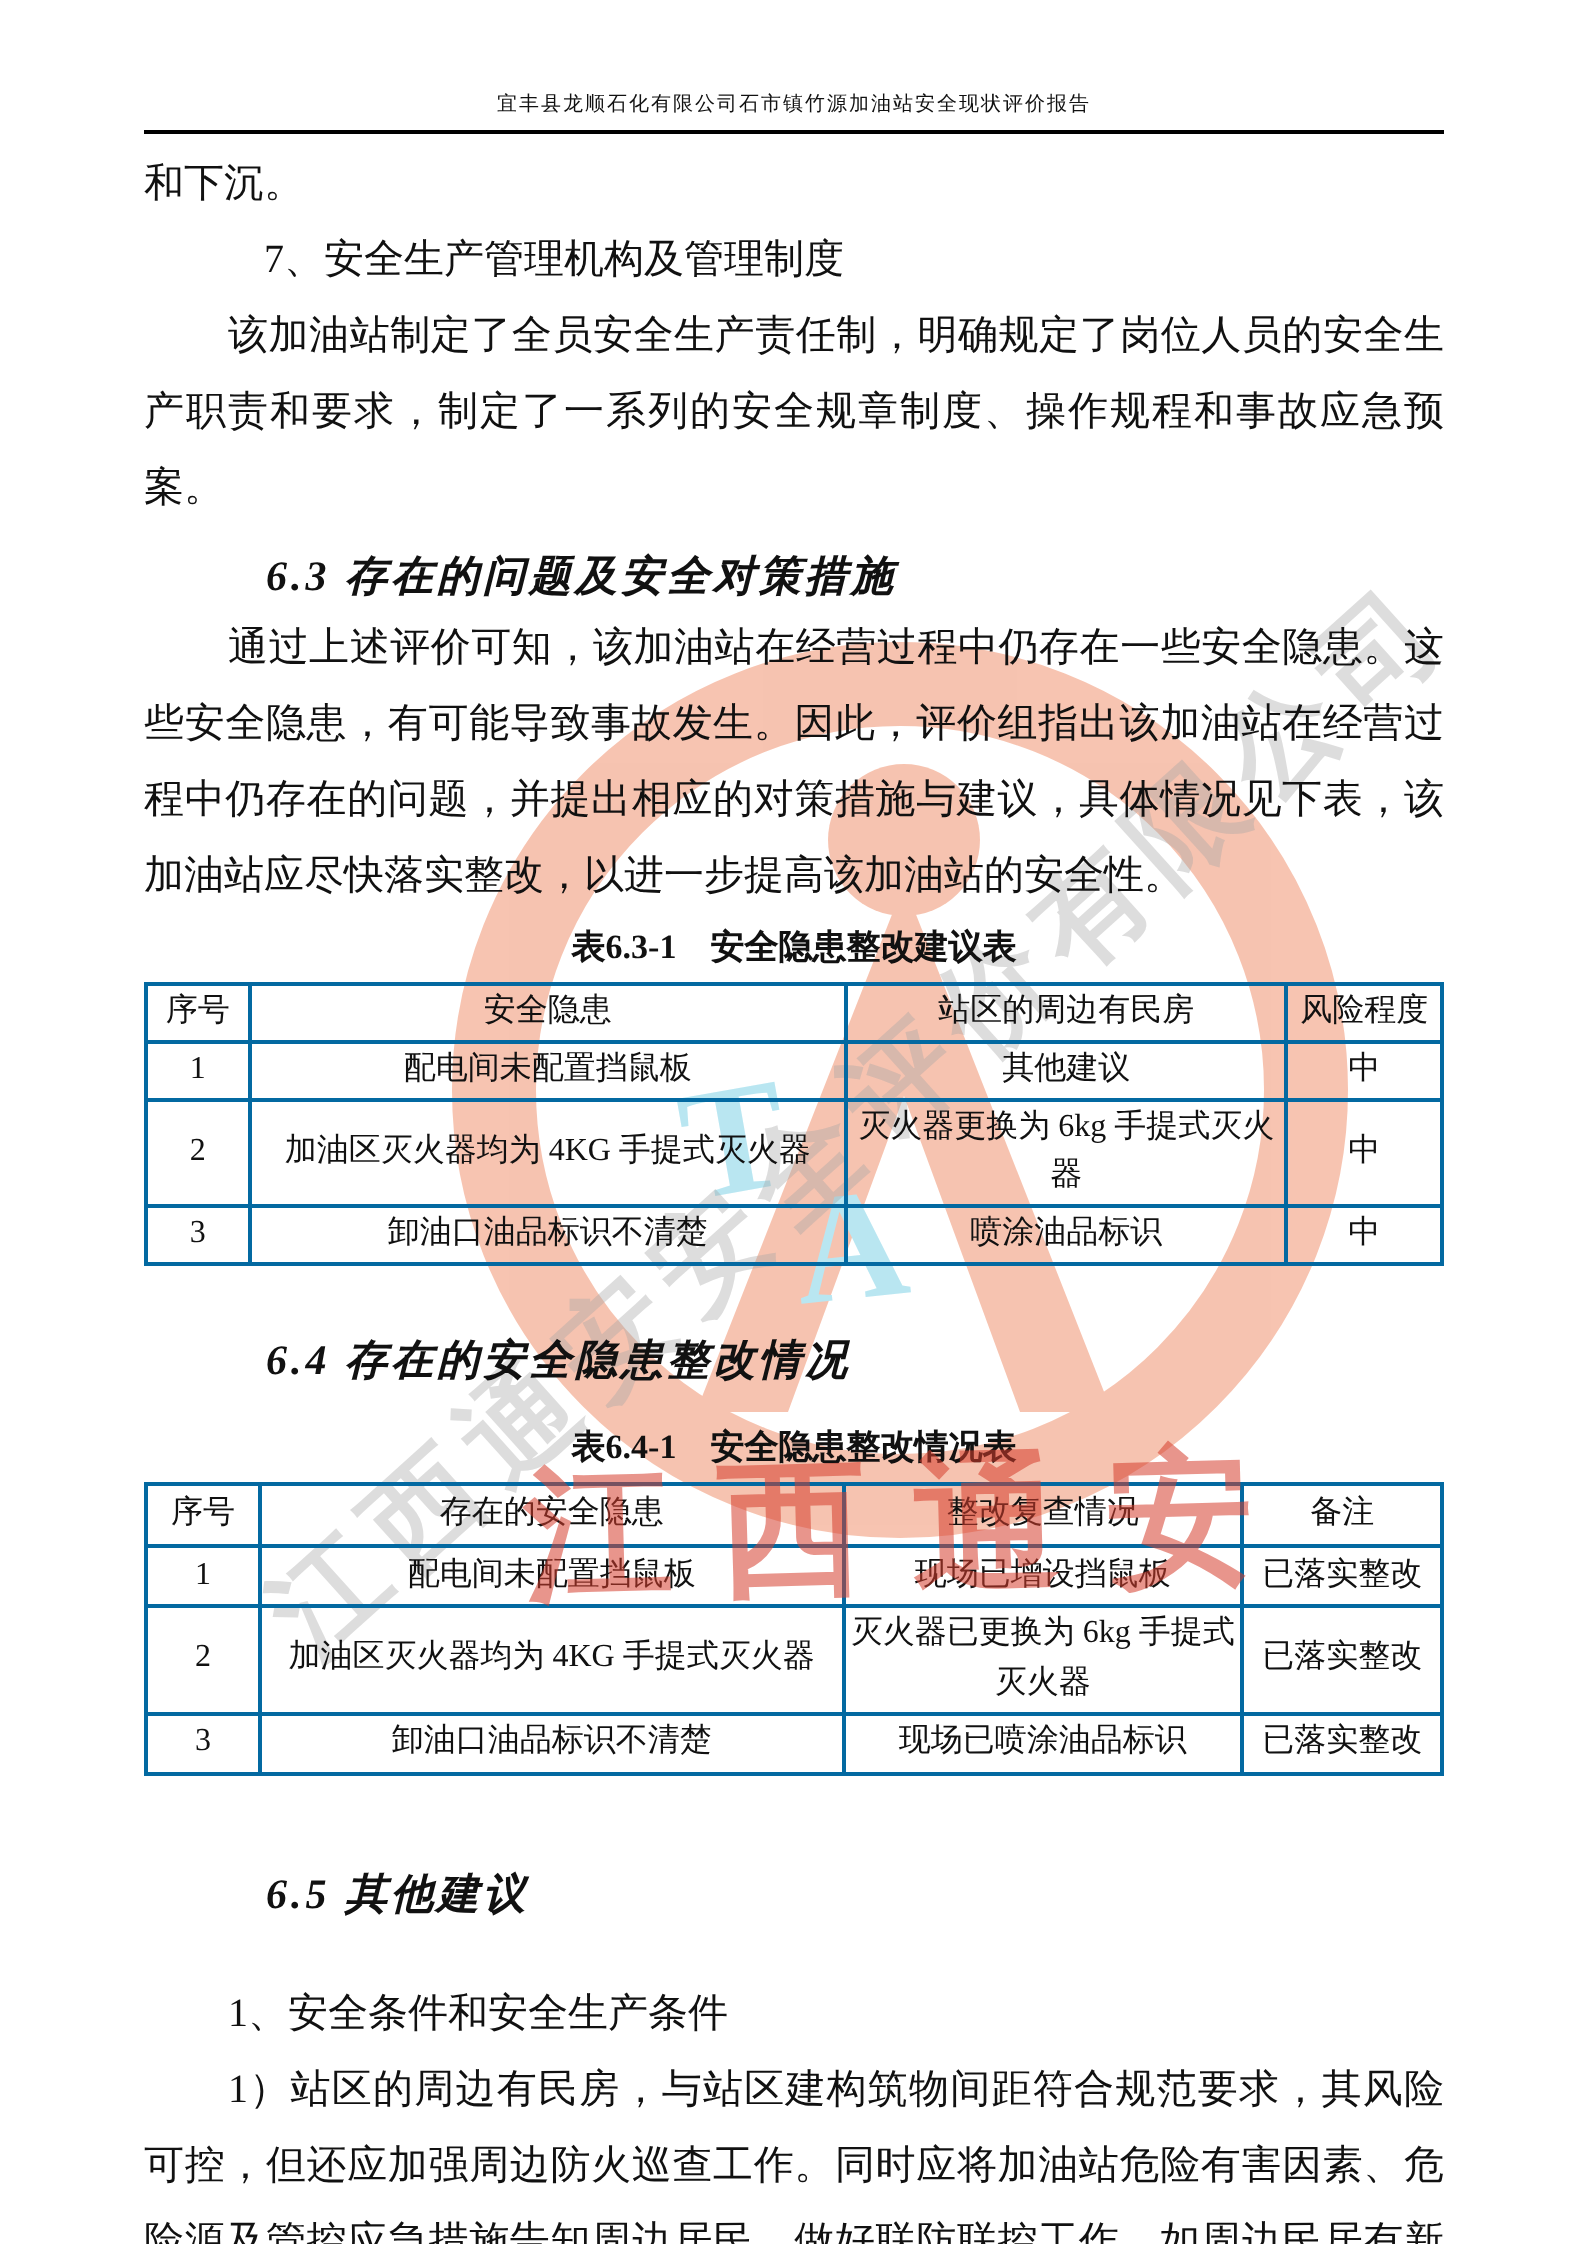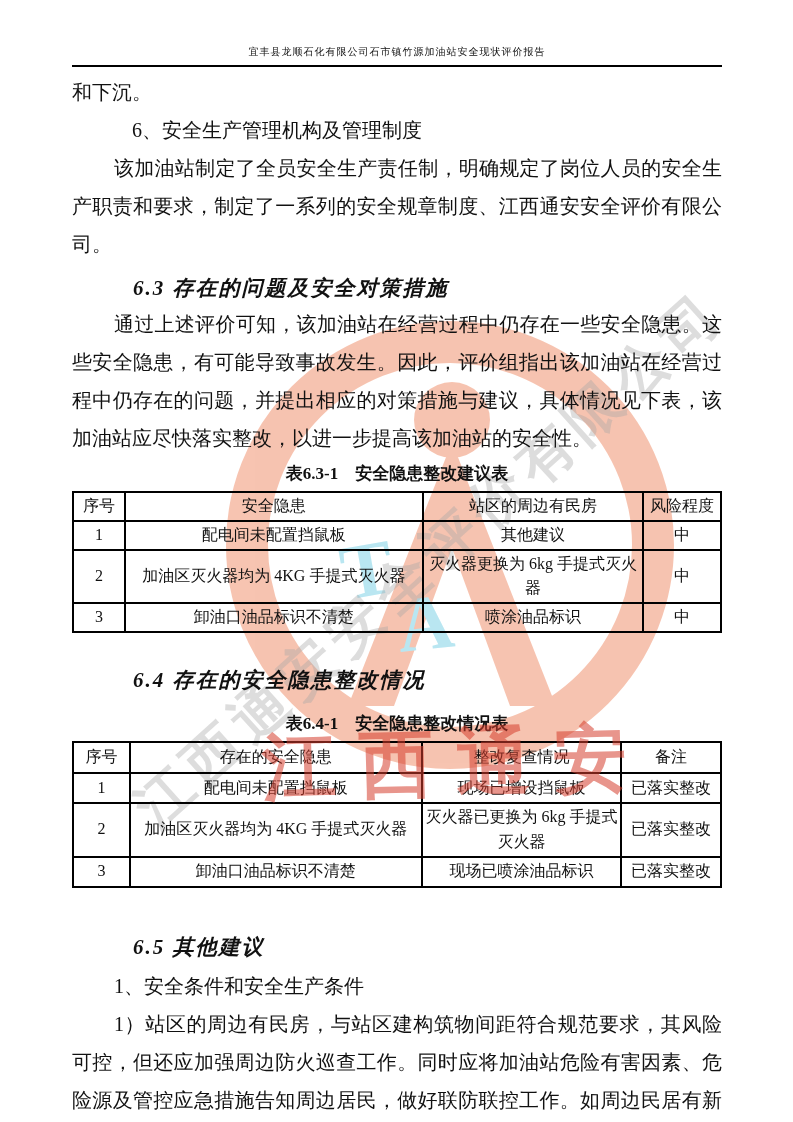--- a/index.html
+++ b/index.html
@@ -41,25 +41,25 @@
   }
   .h-64 { margin-top:30px; }
   .h-65 { margin-top:42px; }
   .tbl-caption {
     margin-top:4px; text-align:center; font-weight:bold;
     font-size:17px; line-height:26px;
   }
   .cap2 { margin-top:14px; }
   table { width:100%; border-collapse:collapse; table-layout:fixed;
           font-size:16px; text-align:center; margin-top:4px; }
-  td { border:2px solid #000000; padding:1px 2px; vertical-align:middle;
+  td { border:2px solid #0369a1; padding:1px 2px; vertical-align:middle;
        line-height:1.55; word-break:break-all; }
   .t1 td { height:27px; } .t1 tr.hd td { height:23px; }
   .t2 td { height:30px; } .t2 tr.hd td { height:31px; }
-  .p4 { margin-top:3px; }
+  .p4 { margin-top:24px; }
 </style>
 </head>
 <body>
 
 <div class="page">
 
   <div class="wm-layer">
     <div class="wm-diag">江西通安安全评价有限公司</div>
     <svg width="793" height="1122" viewBox="0 0 793 1122">
       <g opacity="0.62">
@@ -73,23 +73,23 @@
   </div>
 
   <div class="wm-stamp">江西通安</div>
 
   <div class="content">
 
     <div class="doc-header">宜丰县龙顺石化有限公司石市镇竹源加油站安全现状评价报告</div>
 
     <div class="body-par p0">和下沉。</div>
 
-    <div class="body-par p1">6、安全生产管理机构及管理制度</div>
+    <div class="body-par p1">7、安全生产管理机构及管理制度</div>
 
-    <div class="body-par indent2">该加油站制定了全员安全生产责任制，明确规定了岗位人员的安全生产职责和要求，制定了一系列的安全规章制度、江西通安安全评价有限公司。</div>
+    <div class="body-par indent2">该加油站制定了全员安全生产责任制，明确规定了岗位人员的安全生产职责和要求，制定了一系列的安全规章制度、操作规程和事故应急预案。</div>
 
     <div class="h-sec">6.3 存在的问题及安全对策措施</div>
 
     <div class="body-par indent2">通过上述评价可知，该加油站在经营过程中仍存在一些安全隐患。这些安全隐患，有可能导致事故发生。因此，评价组指出该加油站在经营过程中仍存在的问题，并提出相应的对策措施与建议，具体情况见下表，该加油站应尽快落实整改，以进一步提高该加油站的安全性。</div>
 
     <div class="tbl-caption">表6.3-1　安全隐患整改建议表</div>
 
     <table class="t1">
       <colgroup>
           <col style="width:8%">

